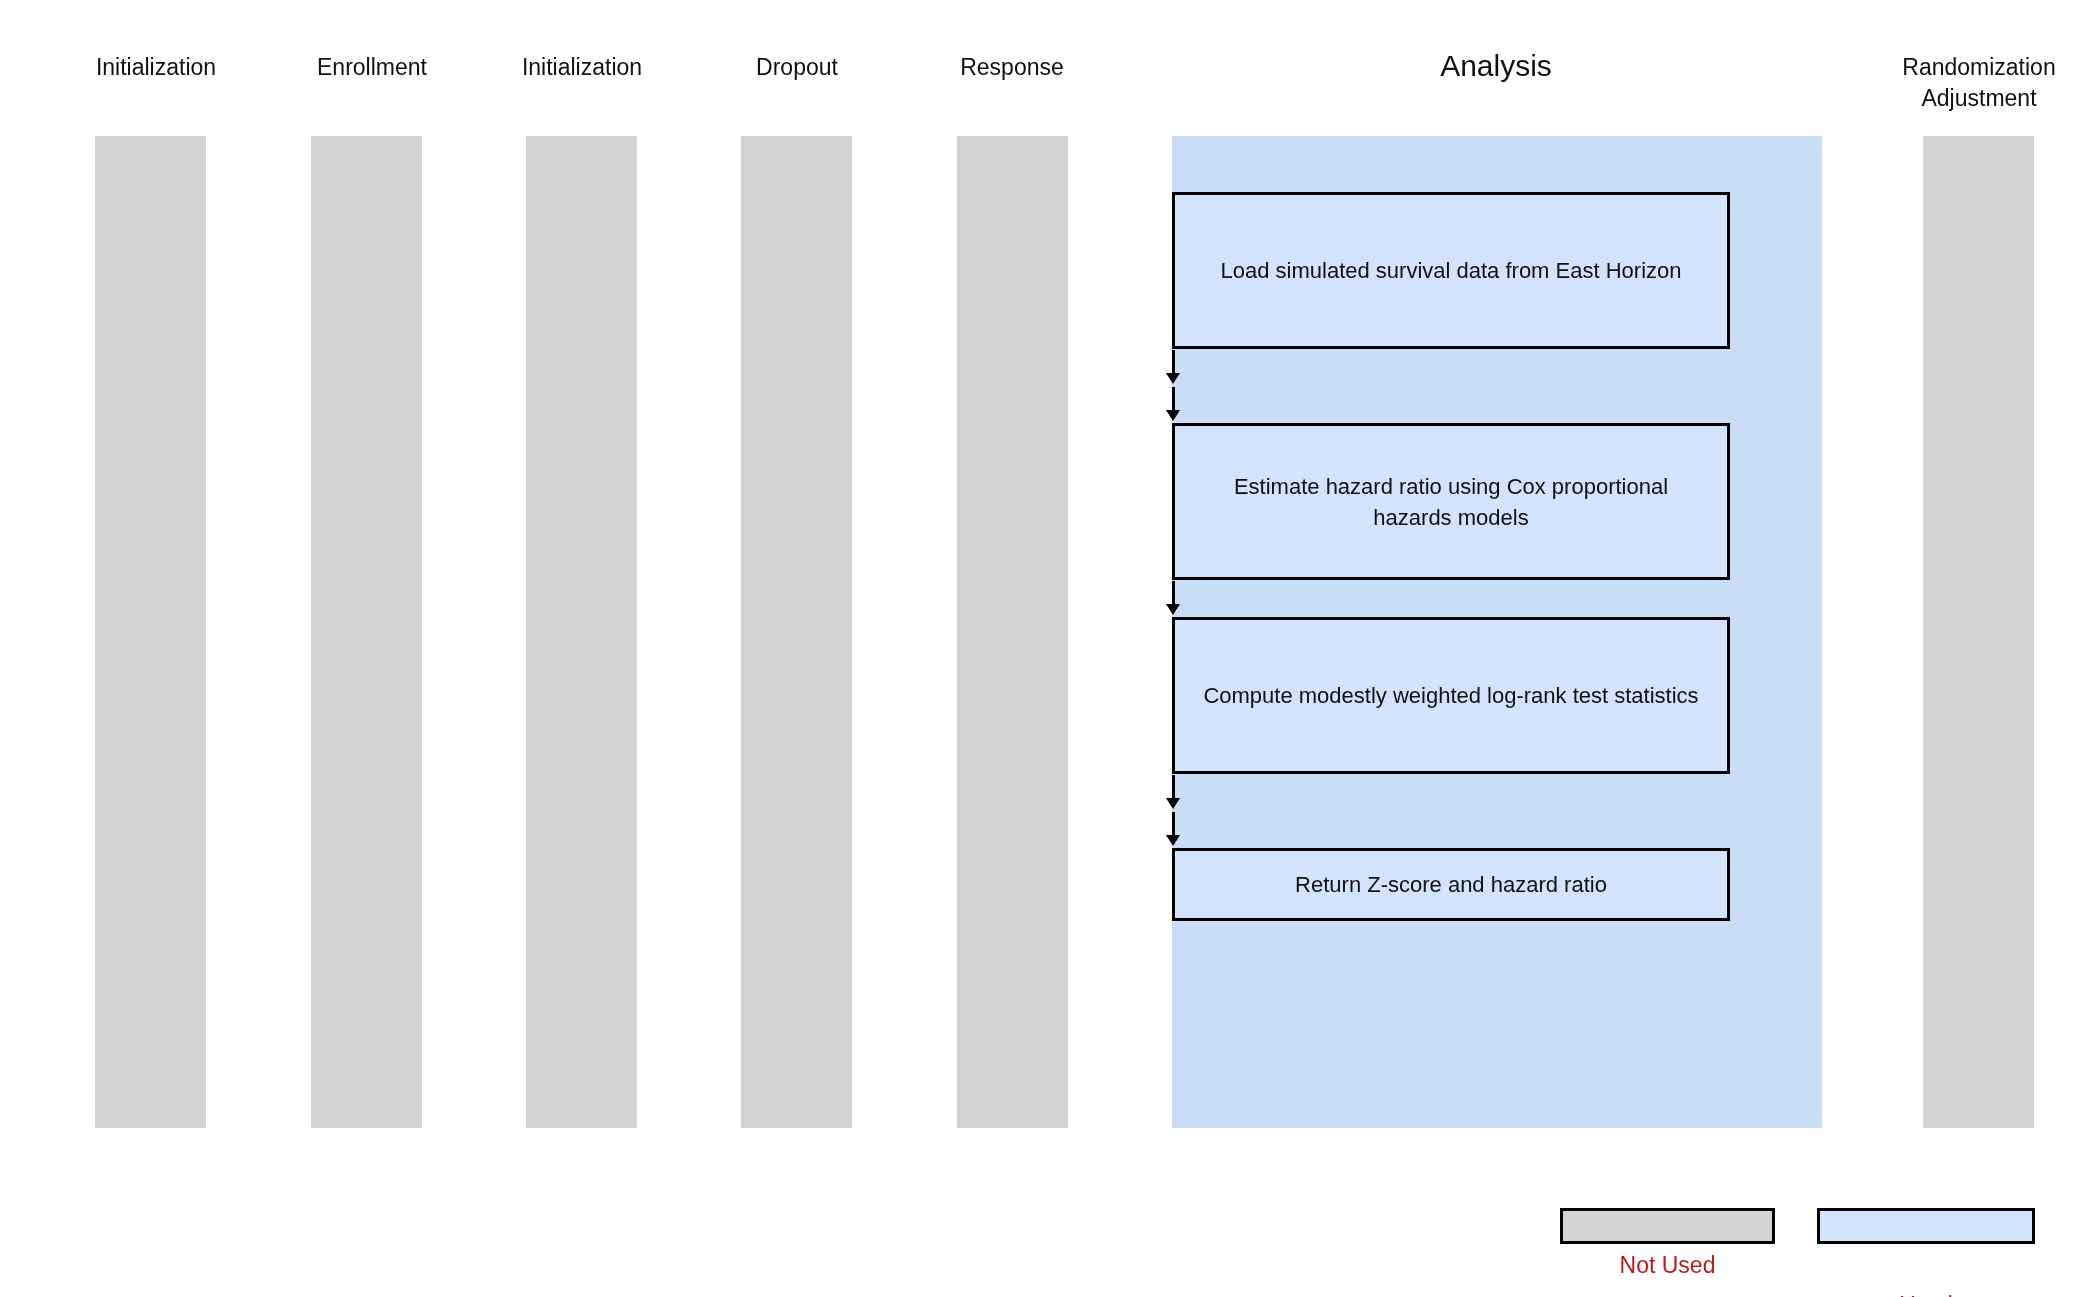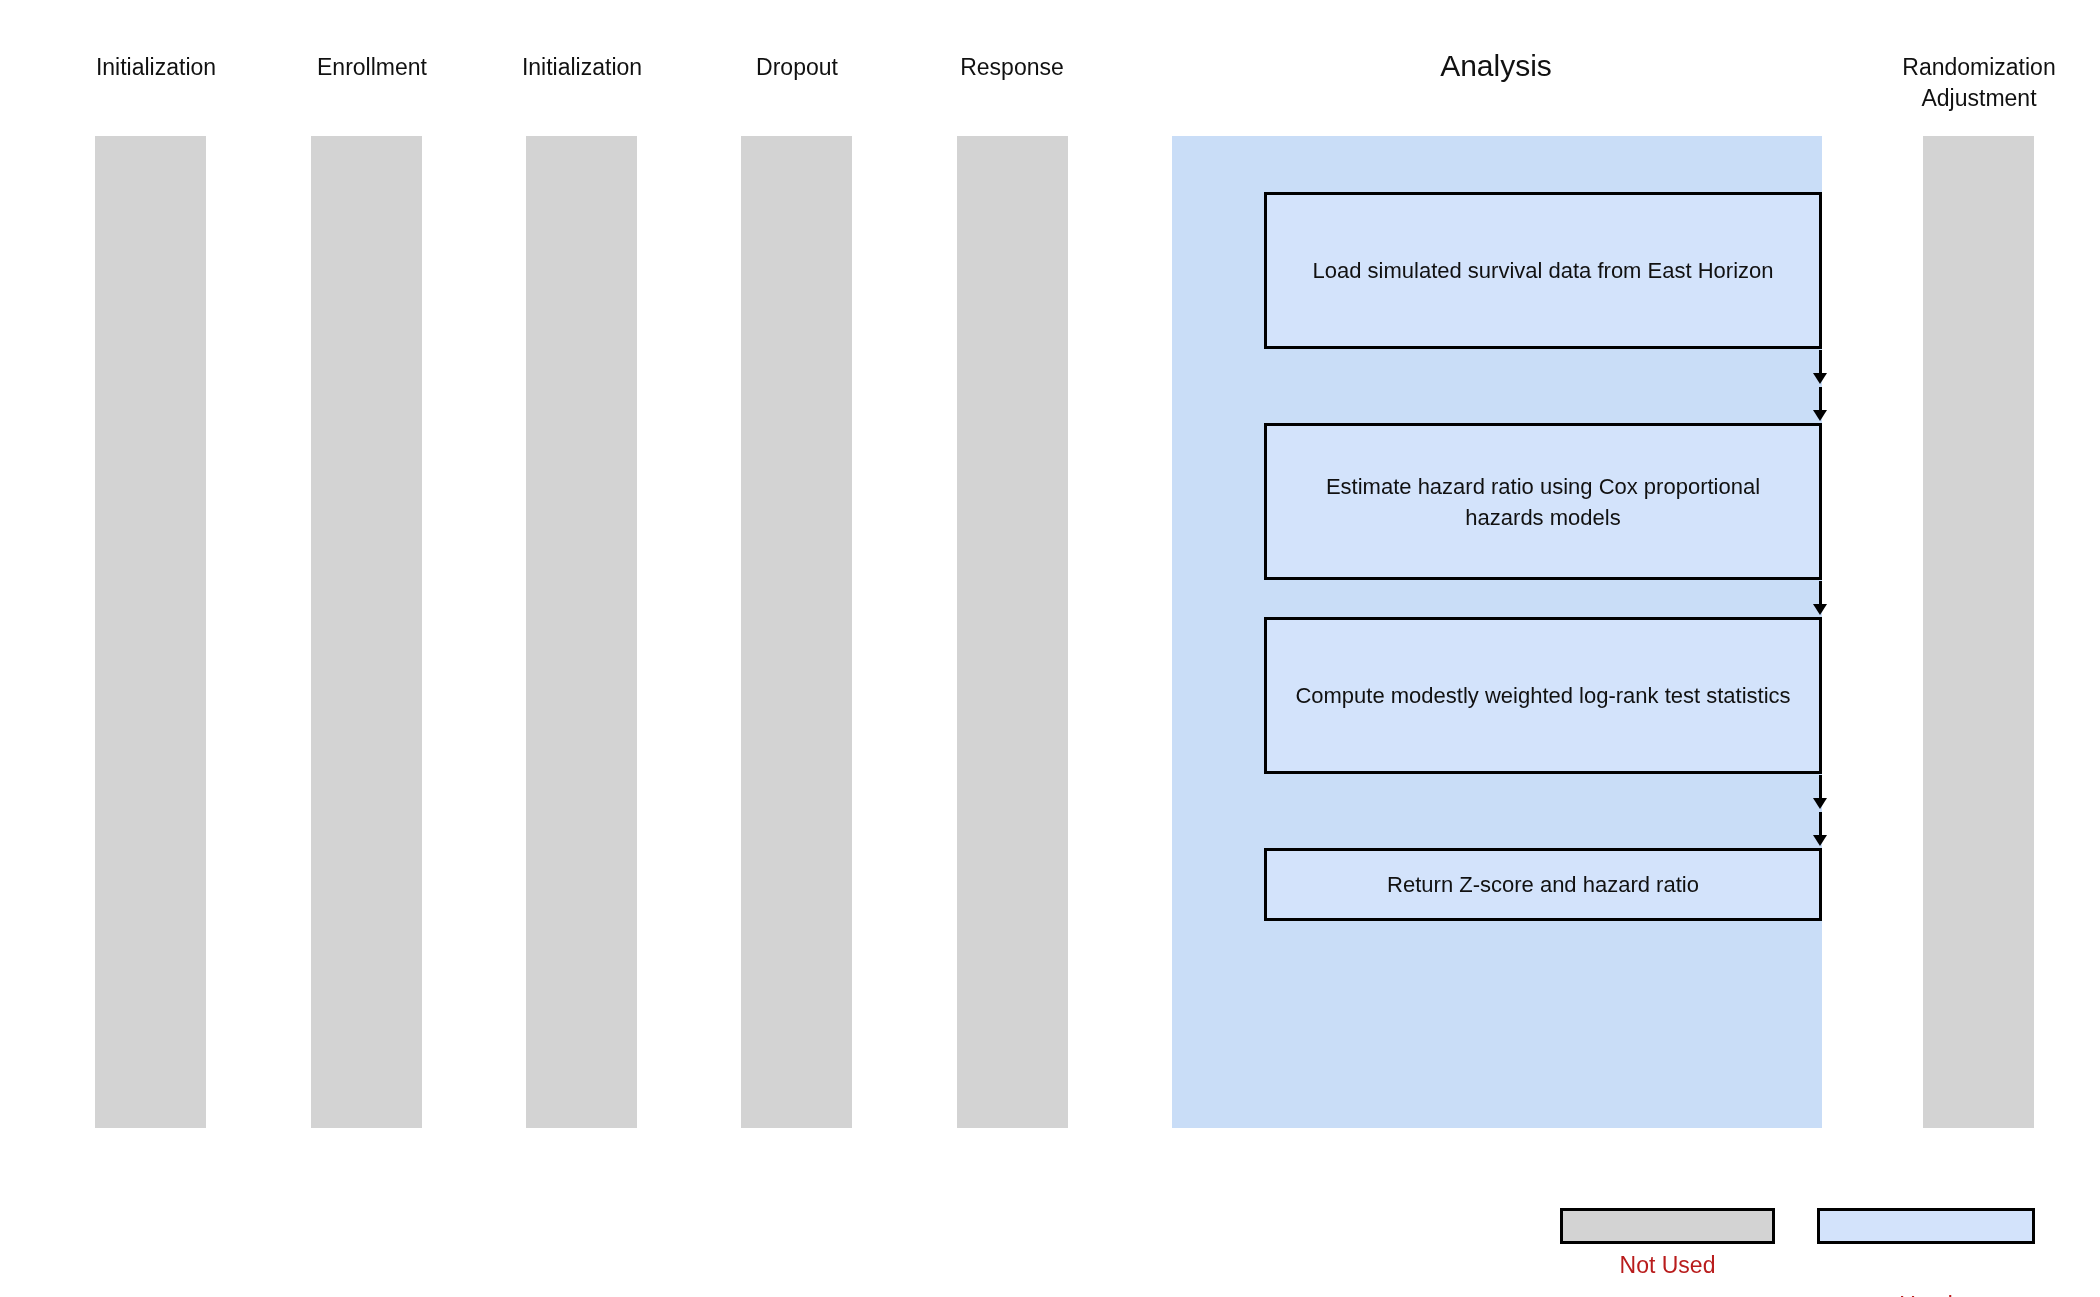--- a/index.html
+++ b/index.html
@@ -36,21 +36,21 @@
   }
   .analysis-panel {
     position: absolute;
     left: 1172px;
     top: 136px;
     width: 650px;
     height: 992px;
     background: #c9ddf7;
     display: flex;
     flex-direction: column;
-    align-items: flex-end;
+    align-items: flex-start;
     padding-top: 56px;
     box-sizing: border-box;
   }
   .step-box {
     width: 558px;
     background: #d3e3fb;
     border: 3px solid #000000;
     box-sizing: border-box;
     display: flex;
     align-items: center;

